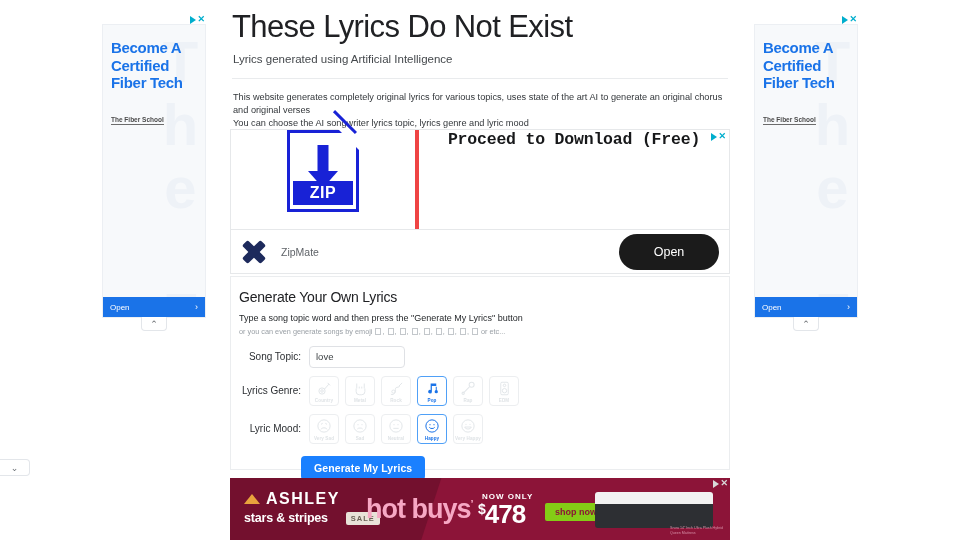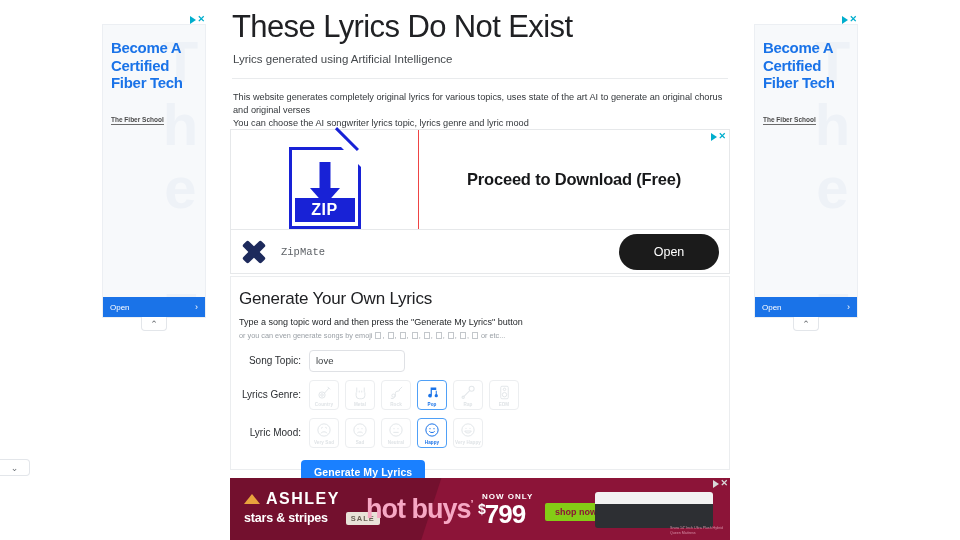--- a/index.html
+++ b/index.html
@@ -74,56 +74,56 @@
     padding: 10px 0 0 2px; line-height: 1.12; }
   .subtitle { font-size: 11.5px; color: #44484c; padding: 8px 0 0 3px; }
   .hr { height: 1px; background: #e9ebed; margin: 13px 2px 0 2px; }
   .intro { padding: 12px 2px 0 3px; font-size: 9.2px; color: #33373b; line-height: 1.42; }
 
   
   .zipad { position: absolute; left: 0; top: 129px; width: 500px; height: 145px;
     background: #fff; border: 1px solid #e6e8ea; }
   .zipad-adchoice { position: absolute; top: 2px; right: 3px; display: flex; align-items: center; gap: 1px; }
   .zipad-top { display: flex; height: 100px; border-bottom: 1px solid #e6e8ea; }
-  .zipad-left { width: 188px; display: flex; align-items: flex-end; justify-content: center;
-    border-right: 1px solid #ef4444; }
+  .zipad-left { width: 188px; display: flex; align-items: flex-start; justify-content: center;
+    border-right: 4px solid #ef4444; }
   .zipicon { position: relative; width: 72px; height: 82px; border: 3px solid #1822d6; background: #fff; }
   .zipicon .cut {
     position: absolute; top: -4px; right: -4px; width: 0; height: 0;
     border-top: 22px solid #fff; border-left: 22px solid transparent;
   }
   .zipicon .cutline {
     position: absolute; top: -1px; right: -1px; width: 31px; height: 3px;
     background: #1822d6; transform: rotate(45deg); transform-origin: right top;
   }
   .arrow-stem { position: absolute; left: 50%; top: 12px; transform: translateX(-50%);
     width: 11px; height: 28px; background: #1822d6; }
   .arrow-head { position: absolute; left: 50%; top: 38px; transform: translateX(-50%);
     width: 0; height: 0; border-left: 15px solid transparent; border-right: 15px solid transparent;
     border-top: 17px solid #1822d6; }
   .zip-band { position: absolute; left: 3px; right: 3px; bottom: 4px; height: 24px;
     background: #1822d6; color: #fff; font-size: 16px; font-weight: 700;
     display: flex; align-items: center; justify-content: center; letter-spacing: 0.5px; }
-  .zipad-right { flex: 1; display: flex; align-items: center; justify-content: center; }
+  .zipad-right { flex: 1; display: flex; align-items: flex-start; justify-content: center; font-family: Liberation Mono, monospace; }
   .zipad-headline { font-size: 16.5px; font-weight: 700; color: #17181a; letter-spacing: -0.2px; }
   .zipad-bottom { height: 43px; display: flex; align-items: center; padding: 0 10px; }
   .zm-logo { width: 26px; height: 26px; position: relative; flex: none; }
   .zm-logo span { position: absolute; left: 50%; top: 50%; width: 26px; height: 8px;
     background: #1d2a5c; border-radius: 2px; }
   .zm-logo span:nth-child(1) { transform: translate(-50%,-50%) rotate(45deg); }
   .zm-logo span:nth-child(2) { transform: translate(-50%,-50%) rotate(-45deg); }
-  .zm-name { margin-left: 14px; font-size: 10.5px; color: #5f6368; font-family: Liberation Mono, monospace; }
+  .zm-name { margin-left: 14px; font-size: 10.5px; color: #5f6368; }
   .zm-open { margin-left: auto; width: 100px; height: 36px; border-radius: 18px;
     background: #1b1b1b; color: #fff; font-size: 12.5px;
     display: flex; align-items: center; justify-content: center; }
 
   
   .gen { position: absolute; left: 0; top: 276px; width: 500px; height: 194px;
     background: #fff; border: 1px solid #ebedef; padding: 12px 0 0 8px; }
-  .gen-title { font-size: 17px; color: #202124; letter-spacing: -0.2px; }
+  .gen-title { font-size: 14px; color: #202124; letter-spacing: -0.2px; }
   .gen-sub { margin-top: 8px; font-size: 9px; color: #25282b; }
   .gen-examples { margin-top: 4px; font-size: 7.3px; color: #9aa0a6; line-height: 1.5; }
   .gen-examples u { text-decoration: underline; }
   .tofu { display: inline-block; width: 6px; height: 7px; border: 1px solid #c3c7cb;
     vertical-align: -1px; margin: 0 1px; }
 
   .row { display: flex; align-items: center; margin-top: 8px; }
   .row-label { width: 62px; text-align: right; font-size: 10px; color: #2c2f33; flex: none; }
   .topic-input { margin-left: 8px; width: 96px; height: 22px; border: 1px solid #dfe1e5;
     border-radius: 4px; font-size: 9.5px; color: #3c4043; padding: 0 6px;
@@ -425,21 +425,21 @@
         <span class="ash-home"></span>
         <span class="ash-word">ASHLEY</span>
       </div>
       <div class="ash-bot">
         <span class="ash-stars">stars &amp; stripes</span>
         <span class="ash-sale">SALE</span>
       </div>
     </div>
     <div class="b-hot"><span>hot buys</span><sup>’</sup></div>
     <div class="b-now">NOW ONLY</div>
-    <div class="b-price"><sup>$</sup><span>799</span></div>
+    <div class="b-price"><sup>$</sup><span>478</span></div>
     <div class="b-shop">shop now</div>
     <div class="b-matt">
       <div class="top"></div>
       <div class="body"></div>
     </div>
     <div class="b-fine">Snow 14" Inch Ultra Plush Hybrid Queen Mattress</div>
   </div>
 
 </div>
 

